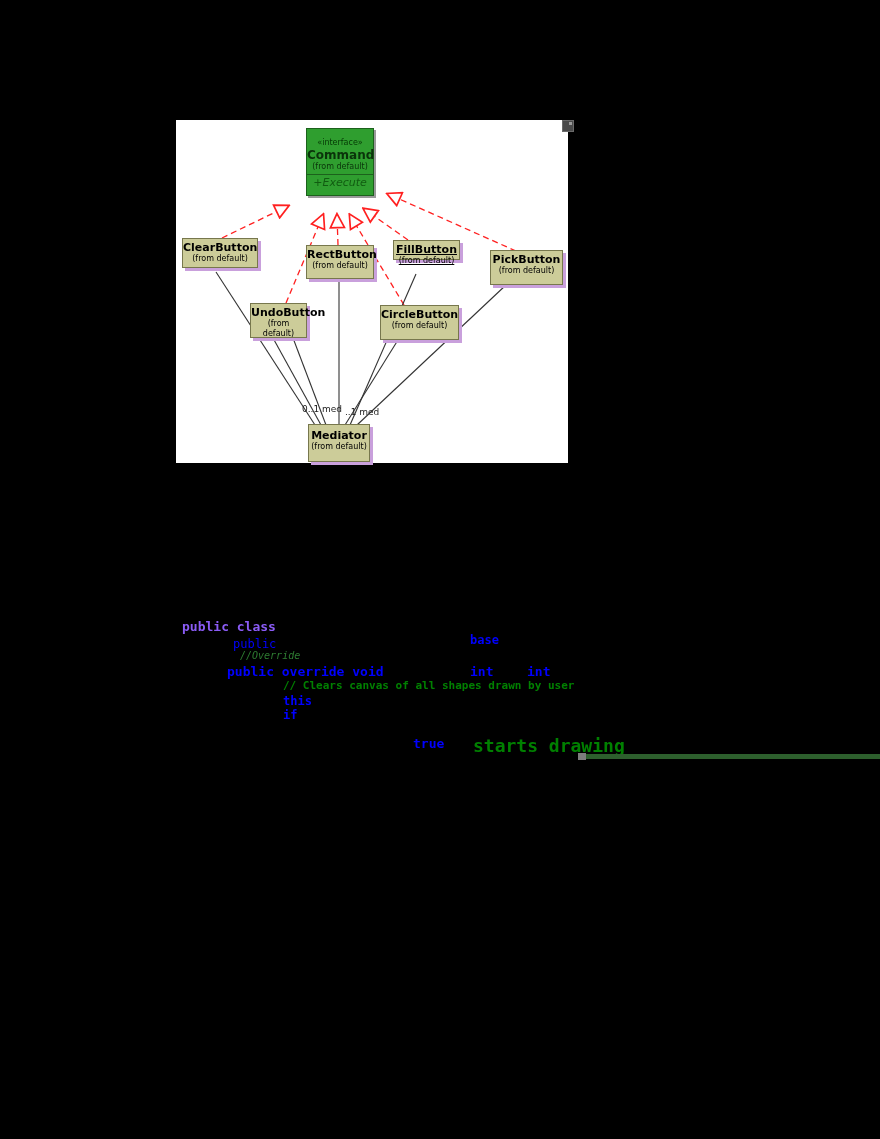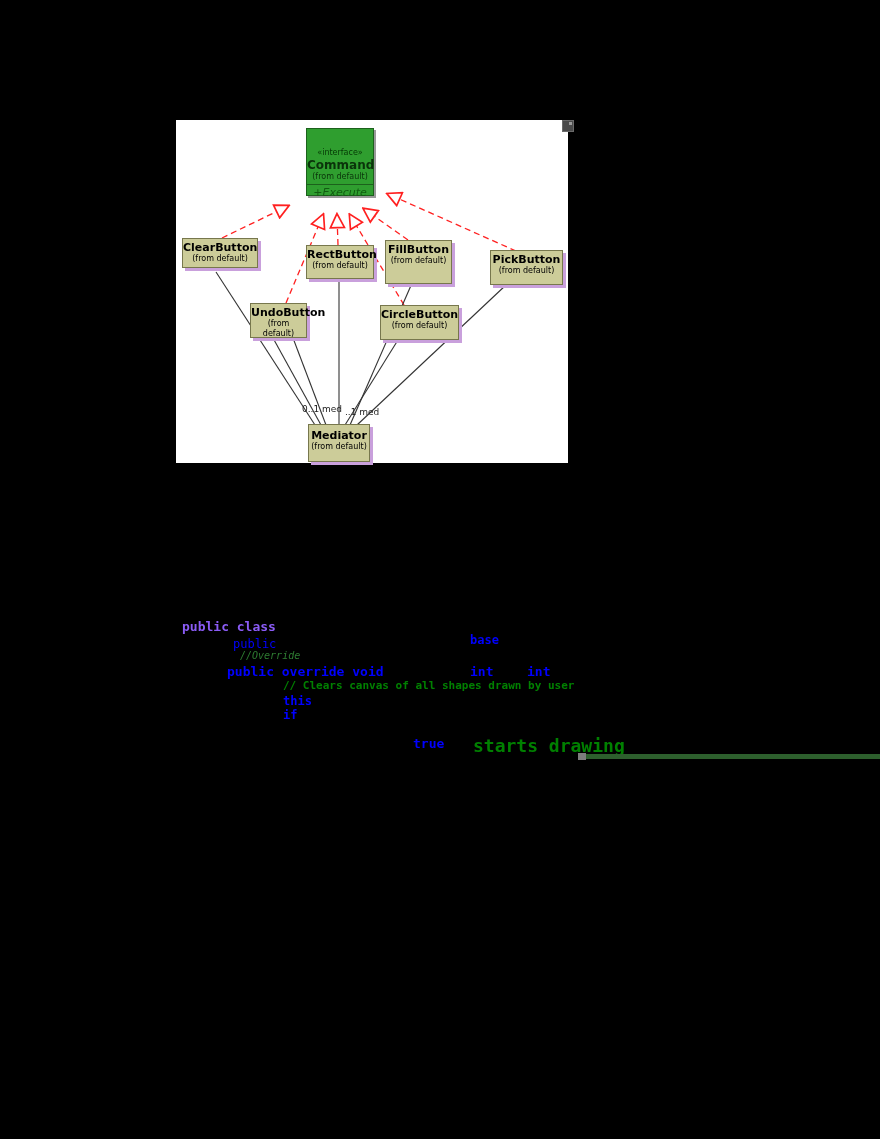--- a/index.html
+++ b/index.html
@@ -13,30 +13,30 @@
 
   
   .uml-box{position:absolute;background:#cccc99;border:1px solid #77774d;
            box-shadow:3px 3px 0 #c9a0dc;text-align:center;box-sizing:border-box;
            padding-top:2px;}
   .uml-box .cname{font-weight:bold;font-size:11px;color:#000;line-height:13px;}
   .uml-box .cfrom{font-size:8px;color:#000;line-height:10px;}
 
   .box-clear {left:6px;  top:118px;width:76px;height:30px;}
   .box-rect  {left:130px;top:125px;width:68px;height:34px;}
-  .box-fill  {left:209px;top:120px;width:67px;height:44px;}
+  .box-fill  {left:217px;top:120px;width:67px;height:20px;text-decoration:underline;}
   .box-pick  {left:314px;top:130px;width:73px;height:35px;}
   .box-undo  {left:74px; top:183px;width:57px;height:35px;}
   .box-circle{left:204px;top:185px;width:79px;height:35px;}
   .box-mediator{left:132px;top:304px;width:62px;height:38px;padding-top:4px;}
 
   .box-command{position:absolute;left:130px;top:8px;width:68px;height:68px;
                background:#2f9e2f;border:1px solid #1c611c;
                box-shadow:2px 2px 0 #9a9a9a;text-align:center;box-sizing:border-box;
-               padding-top:19px;}
+               padding-top:9px;}
   .box-command .stereo{font-size:8px;color:#053805;line-height:10px;}
   .box-command .cname{font-weight:bold;font-size:12px;color:#0a330a;line-height:14px;}
   .box-command .cfrom{font-size:8px;color:#0a330a;line-height:10px;}
   .box-command .sep{border-top:1px solid #1c611c;margin:2px 0 1px 0;}
   .box-command .op{font-size:11px;font-style:italic;color:#115c11;line-height:13px;}
 
   .mult-label{position:absolute;font-size:9px;color:#222;white-space:nowrap;
               background:transparent;}
   .mult-left {left:126px;top:284px;}
   .mult-right{left:169px;top:287px;}

